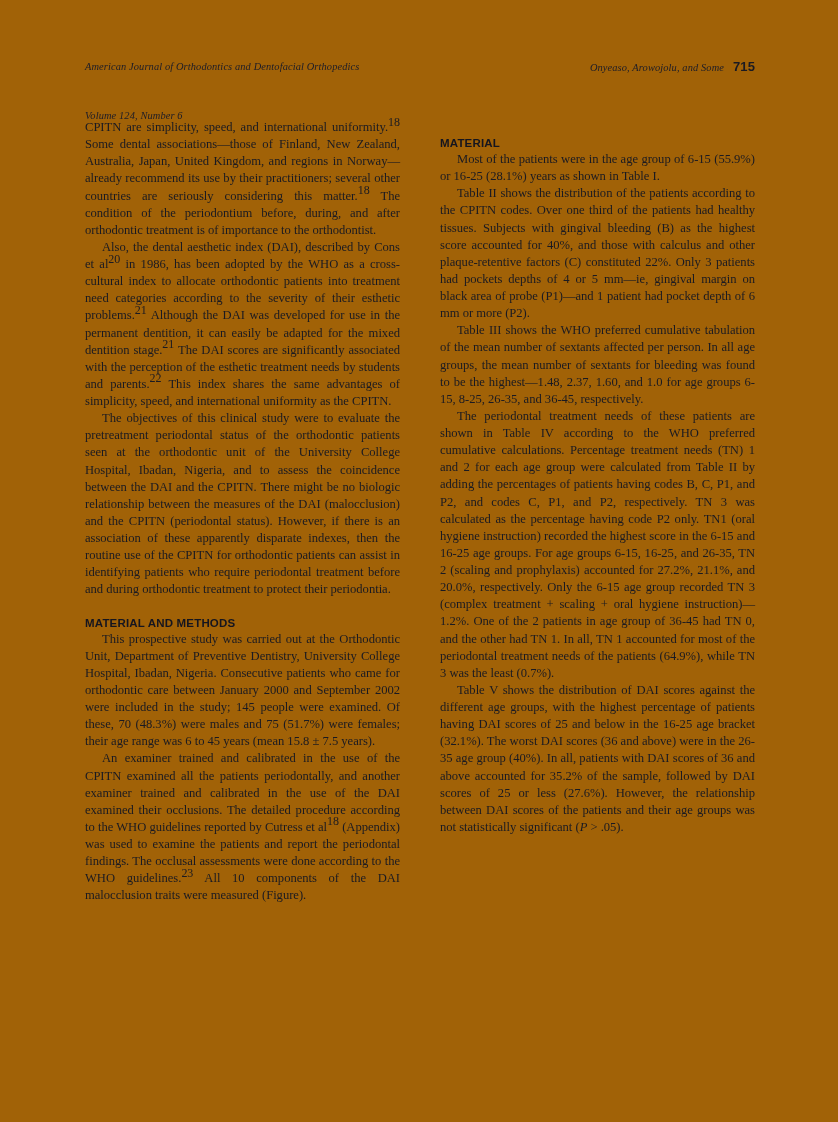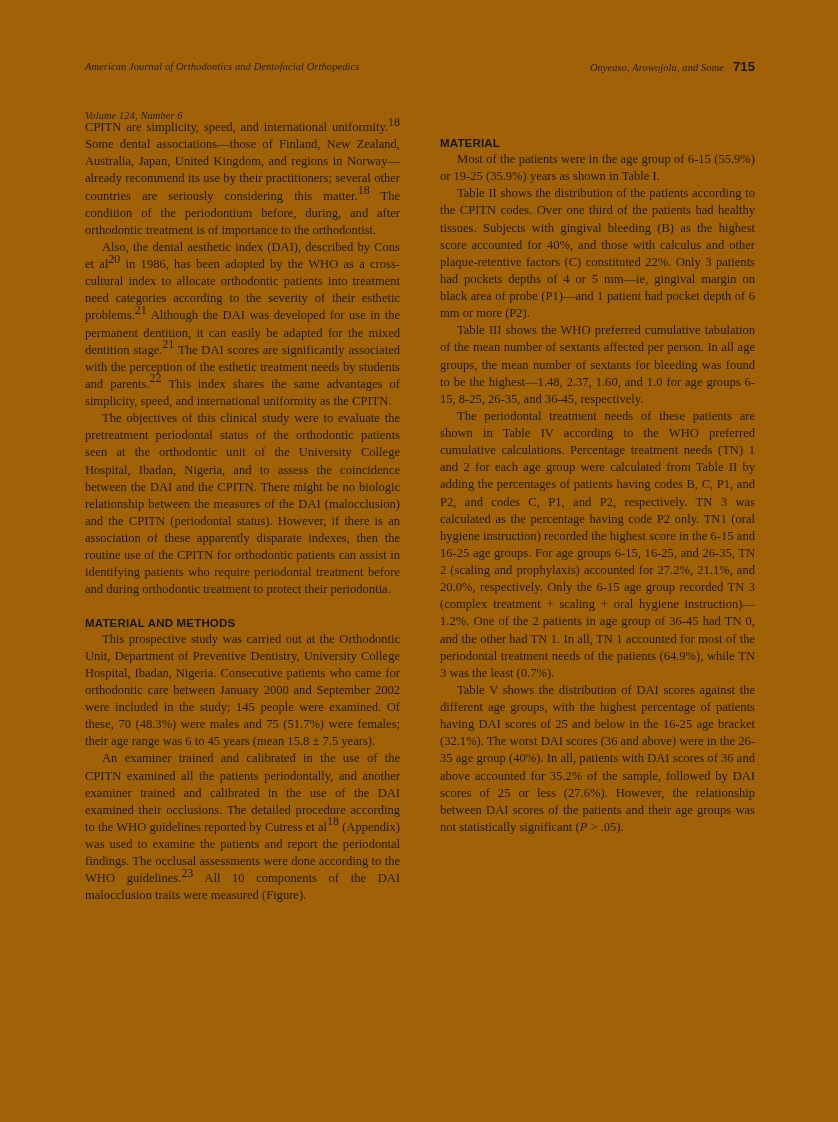--- a/index.html
+++ b/index.html
@@ -128,21 +128,21 @@
       <h2 class="section">MATERIAL AND METHODS</h2>
       <div>
           <p class="indent"><span>This prospective study was carried out at the Orthodontic Unit, Department of Preventive Dentistry, University College Hospital, Ibadan, Nigeria. Consecutive patients who came for orthodontic care between January 2000 and September 2002 were included in the study; 145 people were examined. Of these, 70 (48.3%) were males and 75 (51.7%) were females; their age range was 6 to 45 years (mean 15.8 ± 7.5 years).</span></p>
           <p class="indent"><span>An examiner trained and calibrated in the use of the CPITN examined all the patients periodontally, and another examiner trained and calibrated in the use of the DAI examined their occlusions. The detailed procedure according to the WHO guidelines reported by Cutress et al</span><sup>18</sup><span> (Appendix) was used to examine the patients and report the periodontal findings. The occlusal assessments were done according to the WHO guidelines.</span><sup>23</sup><span> All 10 components of the DAI malocclusion traits were measured (Figure).</span></p>
         </div>
     </div>
 
     <div class="col">
       <h2 class="section">MATERIAL</h2>
       <div>
-          <p class="indent"><span>Most of the patients were in the age group of 6-15 (55.9%) or 19-25 (35.9%) years as shown in Table I.</span></p>
+          <p class="indent"><span>Most of the patients were in the age group of 6-15 (55.9%) or 16-25 (28.1%) years as shown in Table I.</span></p>
           <p class="indent"><span>Table II shows the distribution of the patients according to the CPITN codes. Over one third of the patients had healthy tissues. Subjects with gingival bleeding (B) as the highest score accounted for 40%, and those with calculus and other plaque-retentive factors (C) constituted 22%. Only 3 patients had pockets depths of 4 or 5 mm—ie, gingival margin on black area of probe (P1)—and 1 patient had pocket depth of 6 mm or more (P2).</span></p>
           <p class="indent"><span>Table III shows the WHO preferred cumulative tabulation of the mean number of sextants affected per person. In all age groups, the mean number of sextants for bleeding was found to be the highest—1.48, 2.37, 1.60, and 1.0 for age groups 6-15, 8-25, 26-35, and 36-45, respectively.</span></p>
           <p class="indent"><span>The periodontal treatment needs of these patients are shown in Table IV according to the WHO preferred cumulative calculations. Percentage treatment needs (TN) 1 and 2 for each age group were calculated from Table II by adding the percentages of patients having codes B, C, P1, and P2, and codes C, P1, and P2, respectively. TN 3 was calculated as the percentage having code P2 only. TN1 (oral hygiene instruction) recorded the highest score in the 6-15 and 16-25 age groups. For age groups 6-15, 16-25, and 26-35, TN 2 (scaling and prophylaxis) accounted for 27.2%, 21.1%, and 20.0%, respectively. Only the 6-15 age group recorded TN 3 (complex treatment + scaling + oral hygiene instruction)—1.2%. One of the 2 patients in age group of 36-45 had TN 0, and the other had TN 1. In all, TN 1 accounted for most of the periodontal treatment needs of the patients (64.9%), while TN 3 was the least (0.7%).</span></p>
           <p class="indent"><span>Table V shows the distribution of DAI scores against the different age groups, with the highest percentage of patients having DAI scores of 25 and below in the 16-25 age bracket (32.1%). The worst DAI scores (36 and above) were in the 26-35 age group (40%). In all, patients with DAI scores of 36 and above accounted for 35.2% of the sample, followed by DAI scores of 25 or less (27.6%). However, the relationship between DAI scores of the patients and their age groups was not statistically significant (</span><span class="ital">P</span><span> &gt; .05).</span></p>
         </div>
     </div>
 
   </div>
 </div>
 

